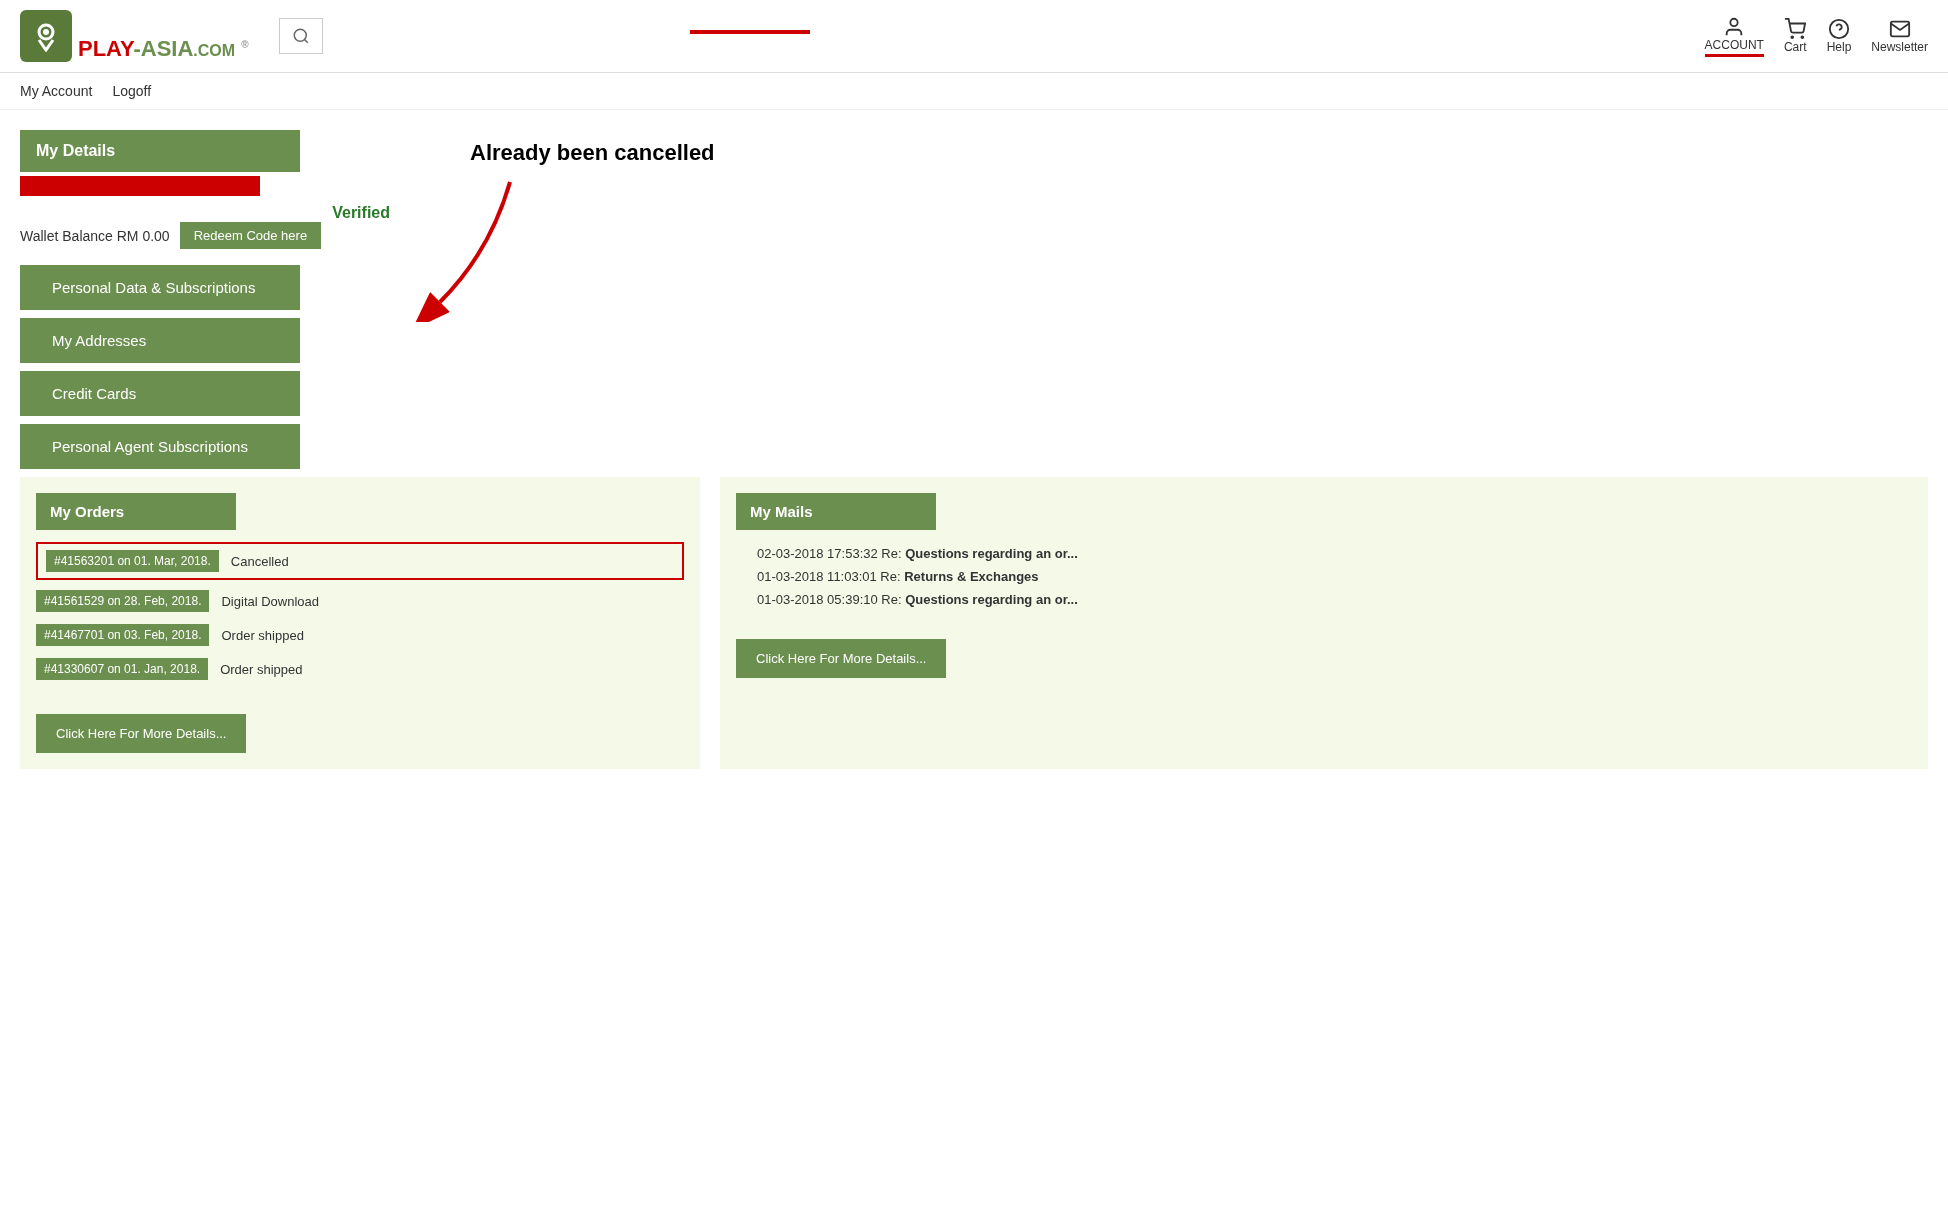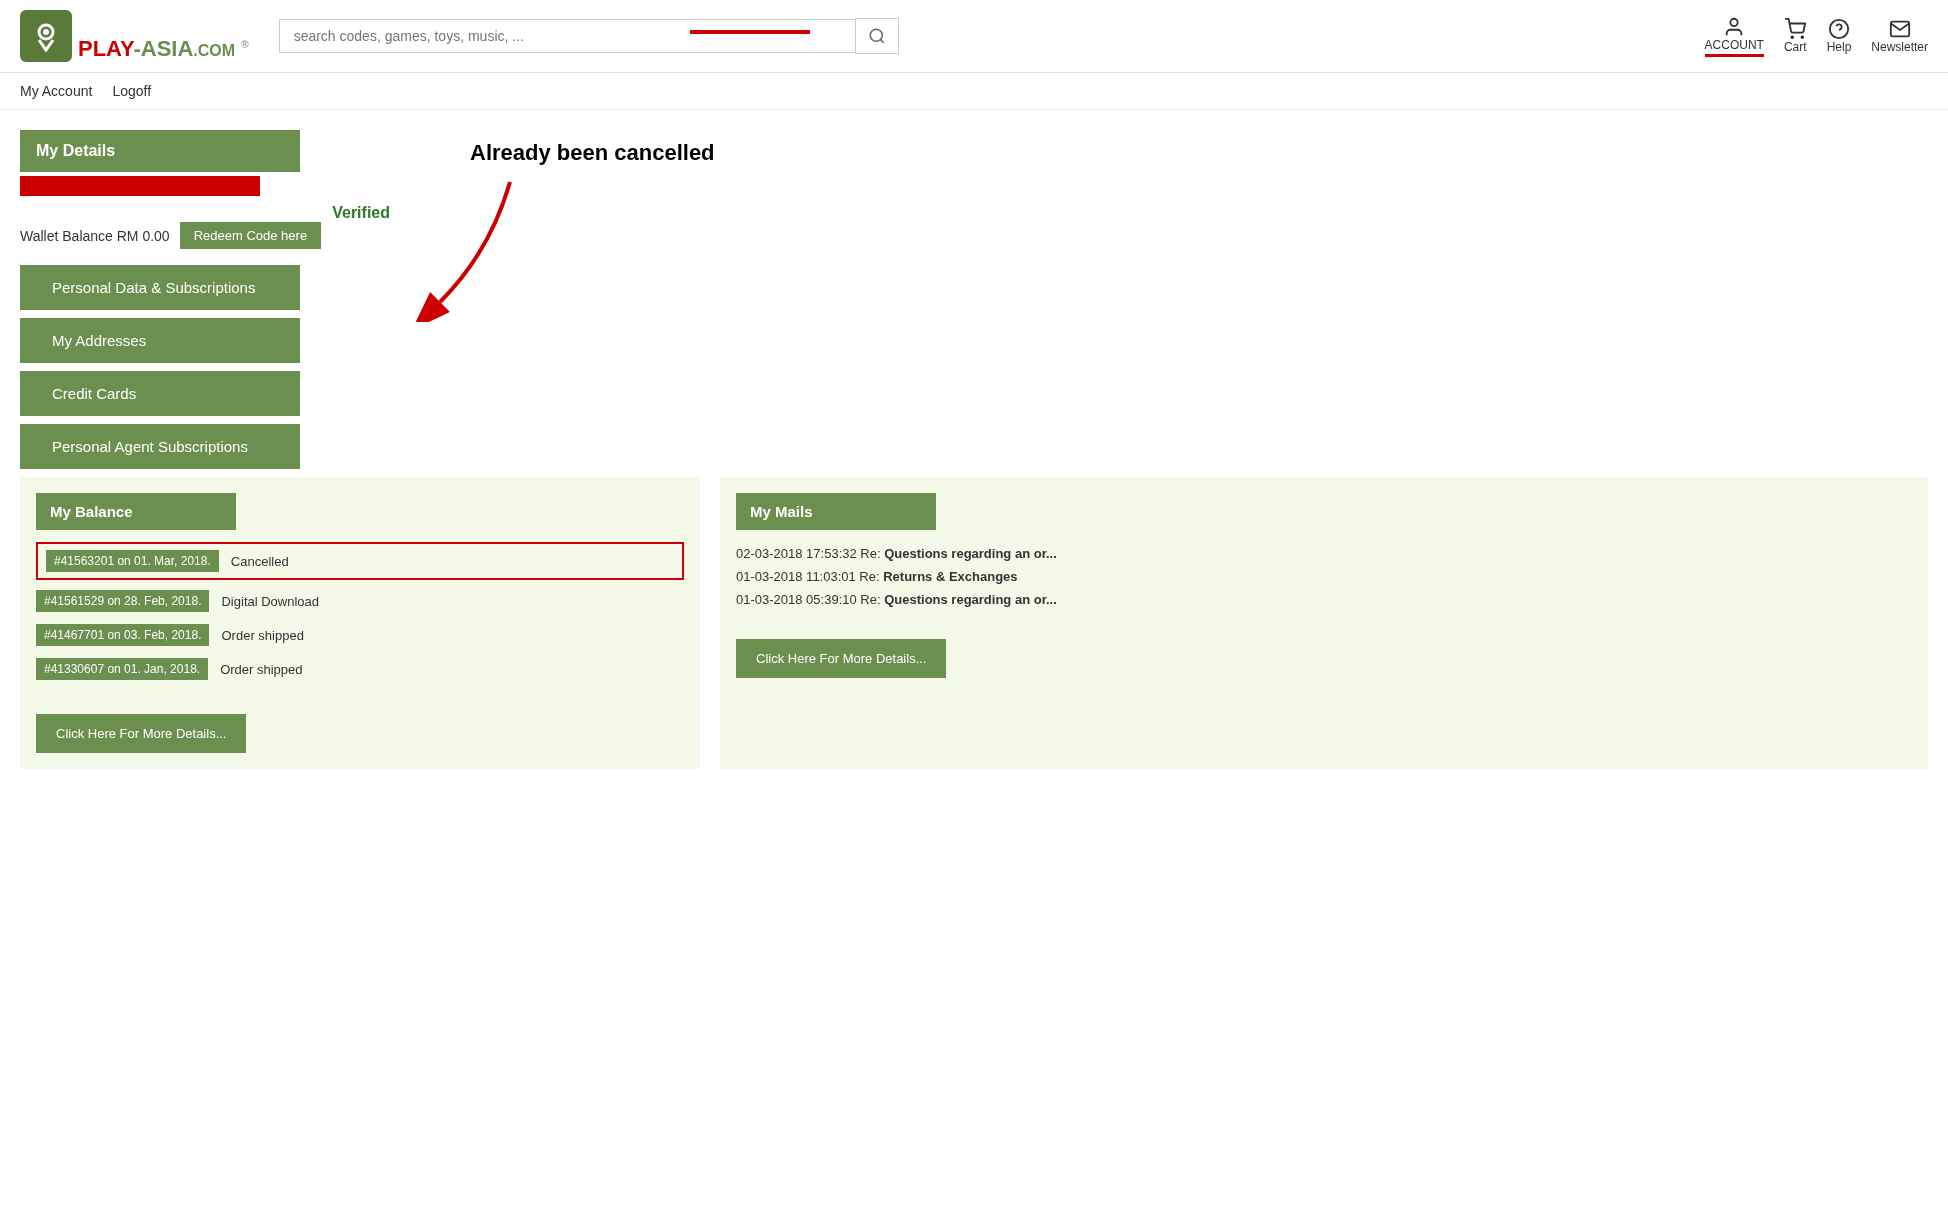--- a/index.html
+++ b/index.html
@@ -169,20 +169,21 @@
       padding: 4px 8px;
       font-size: 12px;
       white-space: nowrap;
     }
     .order-status { color: #333; }
 
     .mail-row {
       padding: 4px 0;
       font-size: 13px;
       color: #333;
+      margin-left: 21px;
     }
     .mail-row strong { color: #333; }
 
     .details-btn {
       background: #6b8f4e;
       color: #fff;
       border: none;
       padding: 12px 20px;
       cursor: pointer;
       font-size: 13px;
@@ -256,21 +257,20 @@
           <circle cx="16" cy="12" r="3" fill="white"></circle>
           <path d="M9 20 L16 30 L23 20" fill="none" stroke="white" stroke-width="3"></path>
         </svg>
       </div>
       <div style="font-size:22px;font-weight:bold;">
         <span style="color:#cc0000;">PLAY</span><span style="color:#6b8f4e;">-ASIA</span><span style="color:#6b8f4e;font-size:16px;">.COM</span>
         <span style="color:#999;font-size:10px;vertical-align:super;">®</span>
       </div>
     </div>
     <div class="search-area">
-      <input class="search-input" type="text" placeholder="search codes, games, toys, music, ..." style="">
       <button class="search-btn">
         <svg width="18" height="18" viewBox="0 0 24 24" fill="none" stroke="#666" stroke-width="2">
           <circle cx="11" cy="11" r="8"></circle>
             <path d="M21 21l-4.35-4.35"></path>
         </svg>
       </button>
     </div>
 
     <div style="width:120px;height:4px;background:#cc0000;position:absolute;left:690px;top:30px;"></div>
     <div class="header-right">
@@ -340,21 +340,21 @@
             <polygon points="0 0, 10 3.5, 0 7" fill="#cc0000"></polygon>
           </marker>
         </defs>
         <path d="M 100 10 Q 80 80 30 130" stroke="#cc0000" stroke-width="4" fill="none" marker-end="url(#arrowhead)"></path>
       </svg>
     </div>
   </div>
 
   <div class="bottom-section">
     <div class="orders-col">
-      <div class="panel-header">My Balance</div>
+      <div class="panel-header">My Orders</div>
 
       
       <div class="order-row highlighted">
         <span class="order-id">#41563201 on 01. Mar, 2018.</span>
         <span class="order-status">Cancelled</span>
       </div>
       <div class="order-row">
         <span class="order-id">#41561529 on 28. Feb, 2018.</span>
         <span class="order-status">Digital Download</span>
       </div>

